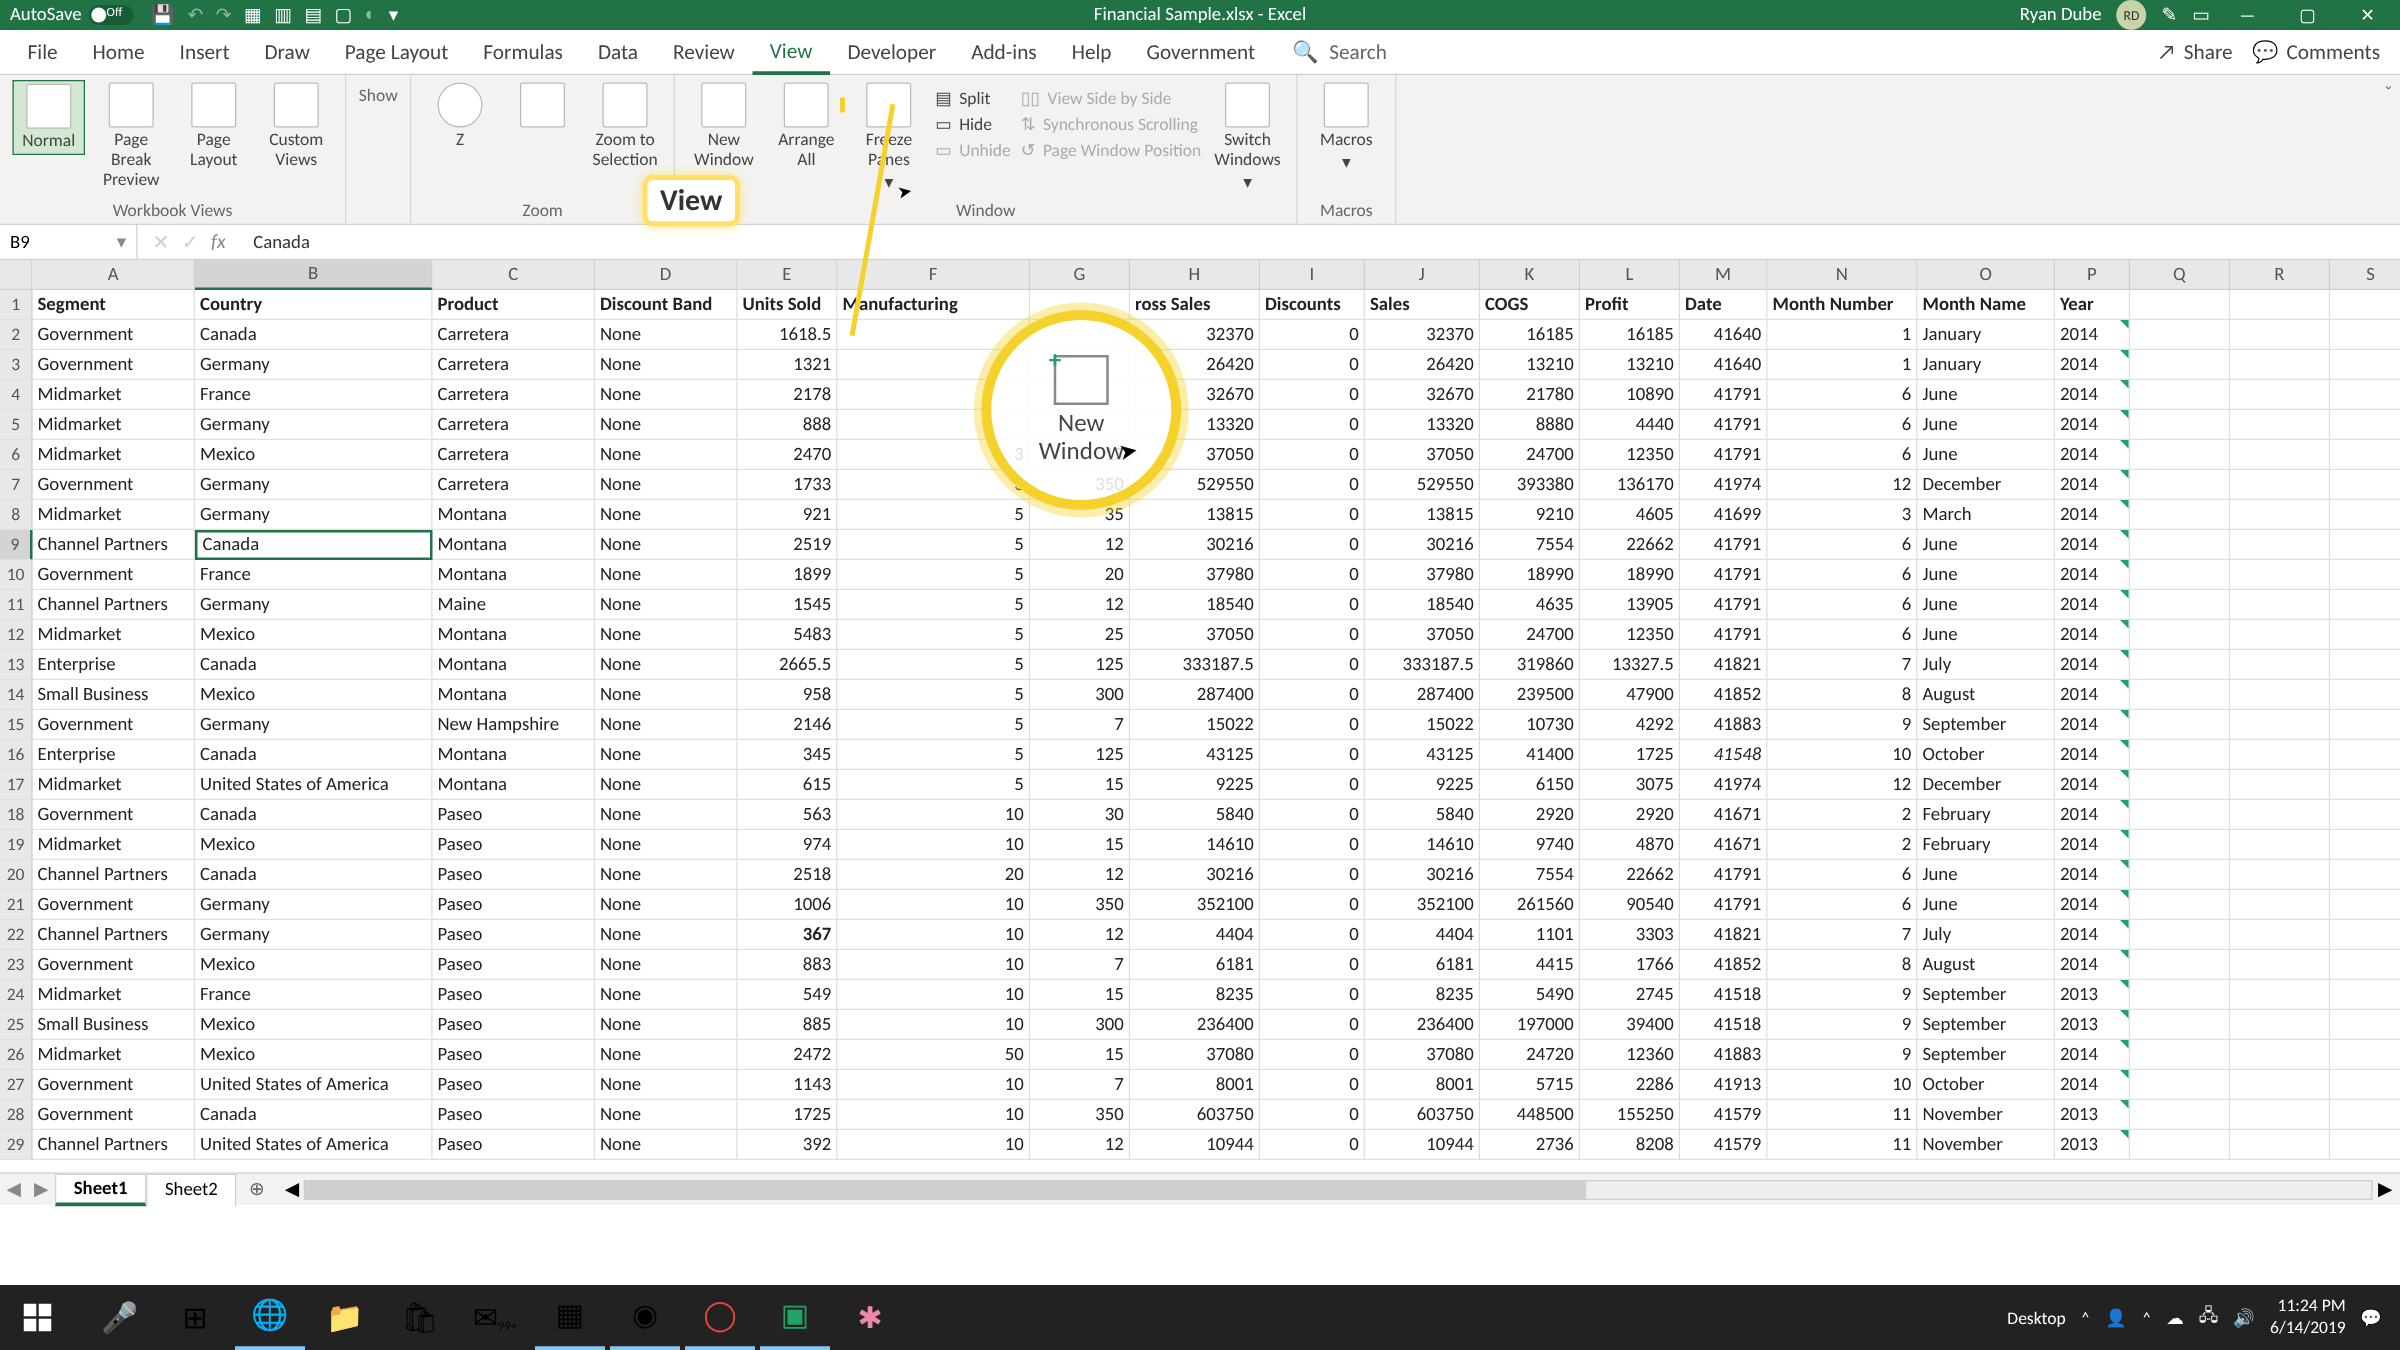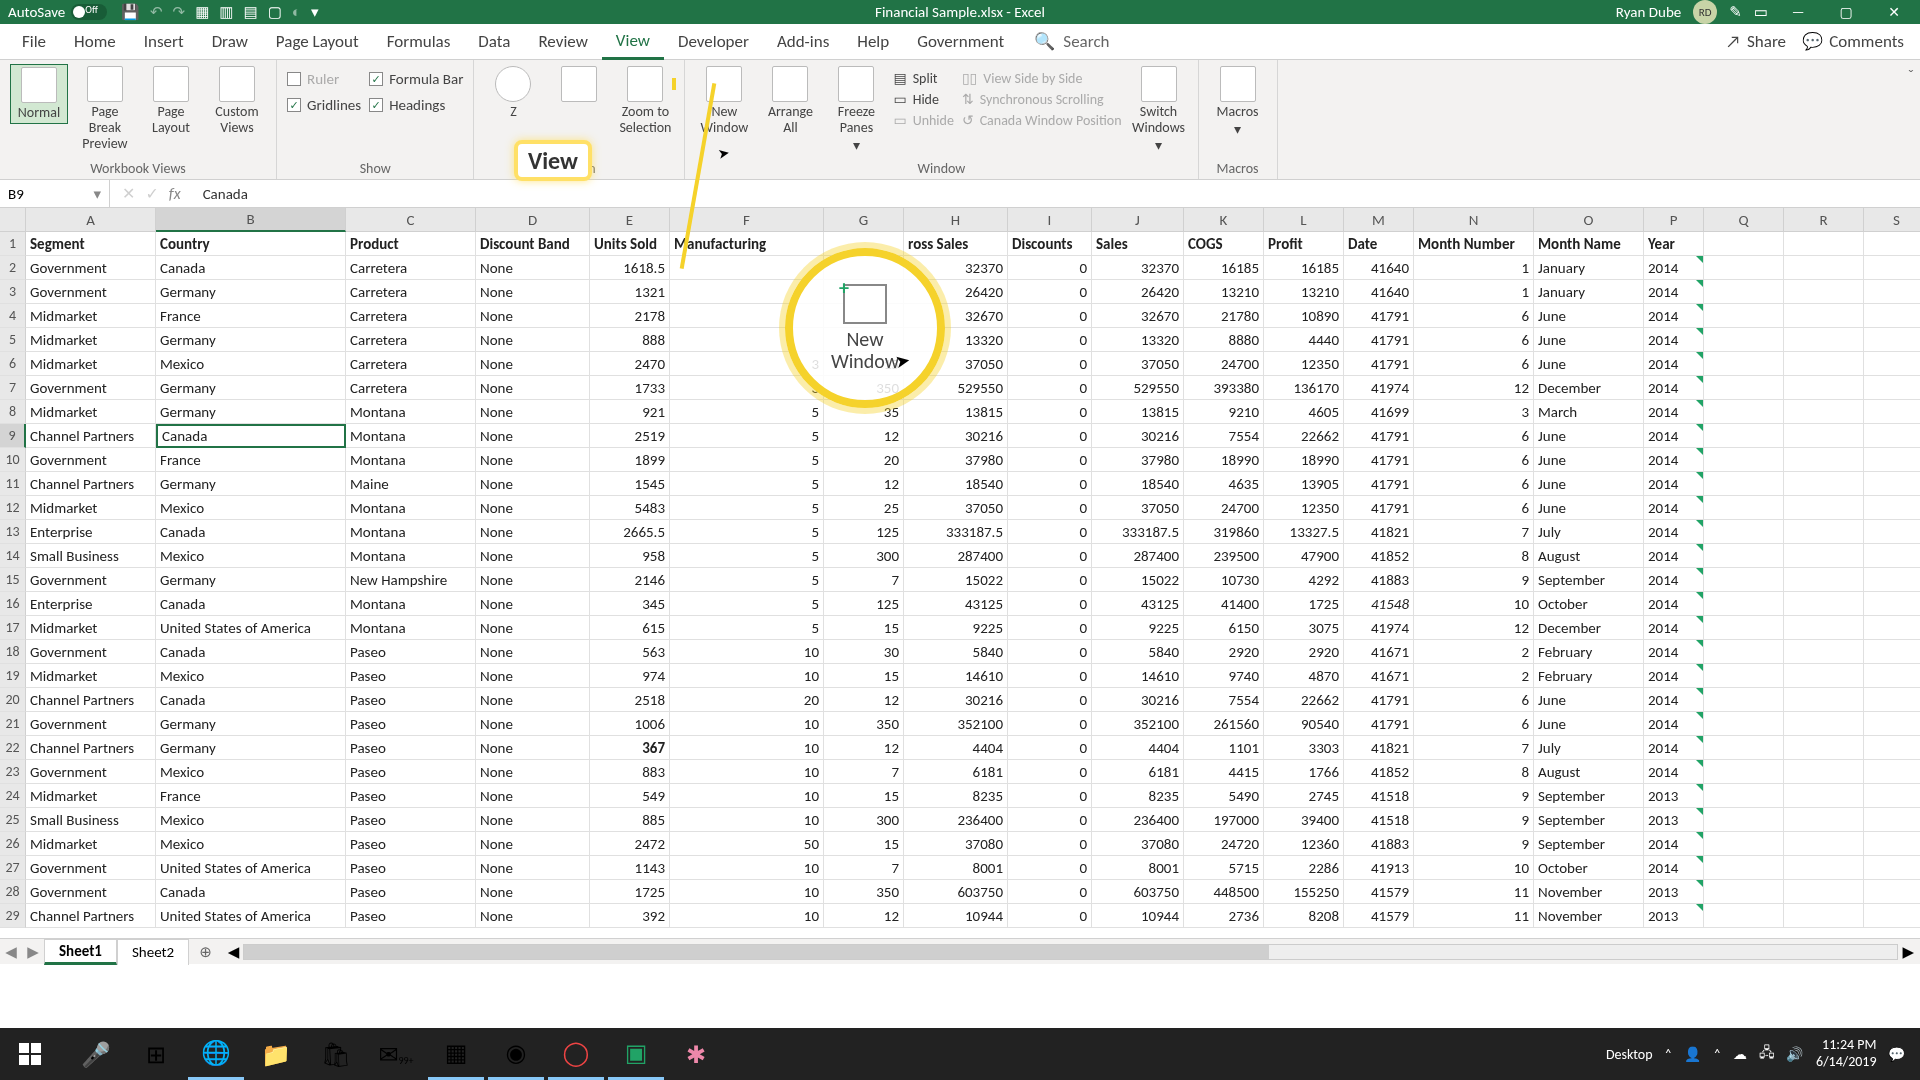--- a/index.html
+++ b/index.html
@@ -171,42 +171,20 @@
           <span>Page Layout</span>
         </div>
       <div class="big-btn">
           <div class="ico"></div>
           <span>Custom Views</span>
         </div>
     </div>
     <div class="label">Workbook Views</div>
   </div>
   <div class="ribbon-group">
-    <div class="controls">
-      <div class="chk-col">
-        <div class="chk-row">
-            <div class="chk"></div>
-            <span style="color:#aaa">Ruler</span>
-          </div>
-        <div class="chk-row">
-            <div class="chk checked"></div>
-            <span>Gridlines</span>
-          </div>
-      </div>
-      <div class="chk-col">
-        <div class="chk-row">
-            <div class="chk checked"></div>
-            <span>Formula Bar</span>
-          </div>
-        <div class="chk-row">
-            <div class="chk checked"></div>
-            <span>Headings</span>
-          </div>
-      </div>
-    </div>
     <div class="label">Show</div>
   </div>
   <div class="ribbon-group">
     <div class="controls">
       <div class="big-btn">
           <div class="ico" style="border-radius:50%"></div>
           <span>Z</span>
         </div>
       <div class="big-btn">
           <div class="ico"></div>
@@ -247,21 +225,21 @@
         <div class="win-opt disabled">
             <span>▯▯</span>
             <span>View Side by Side</span>
           </div>
         <div class="win-opt disabled">
             <span>⇅</span>
             <span>Synchronous Scrolling</span>
           </div>
         <div class="win-opt disabled">
             <span>↺</span>
-            <span>Canada Window Position</span>
+            <span>Page Window Position</span>
           </div>
       </div>
       <div class="big-btn"><div class="ico"></div><span>Switch Windows</span>▾</div>
     </div>
     <div class="label">Window</div>
   </div>
   <div class="ribbon-group">
     <div class="controls">
       <div class="big-btn"><div class="ico"></div><span>Macros</span>▾</div>
     </div>

